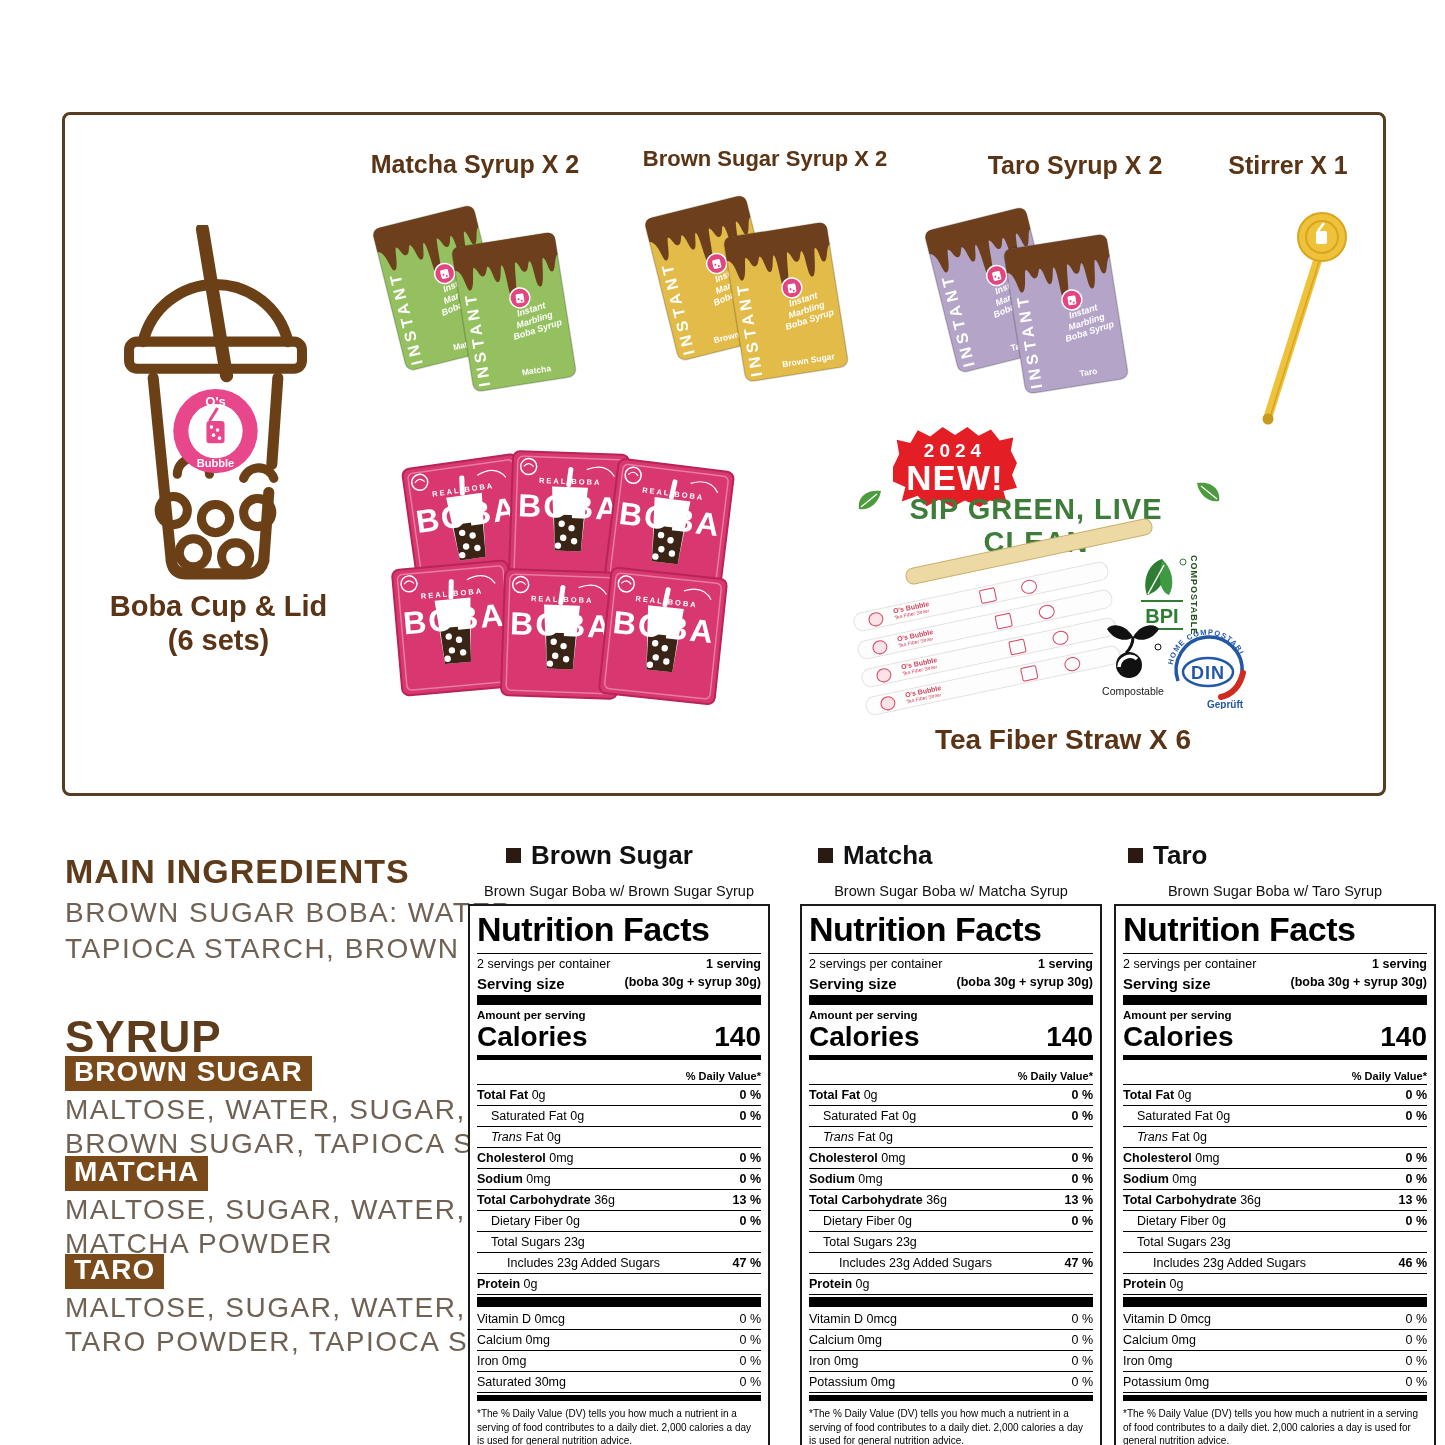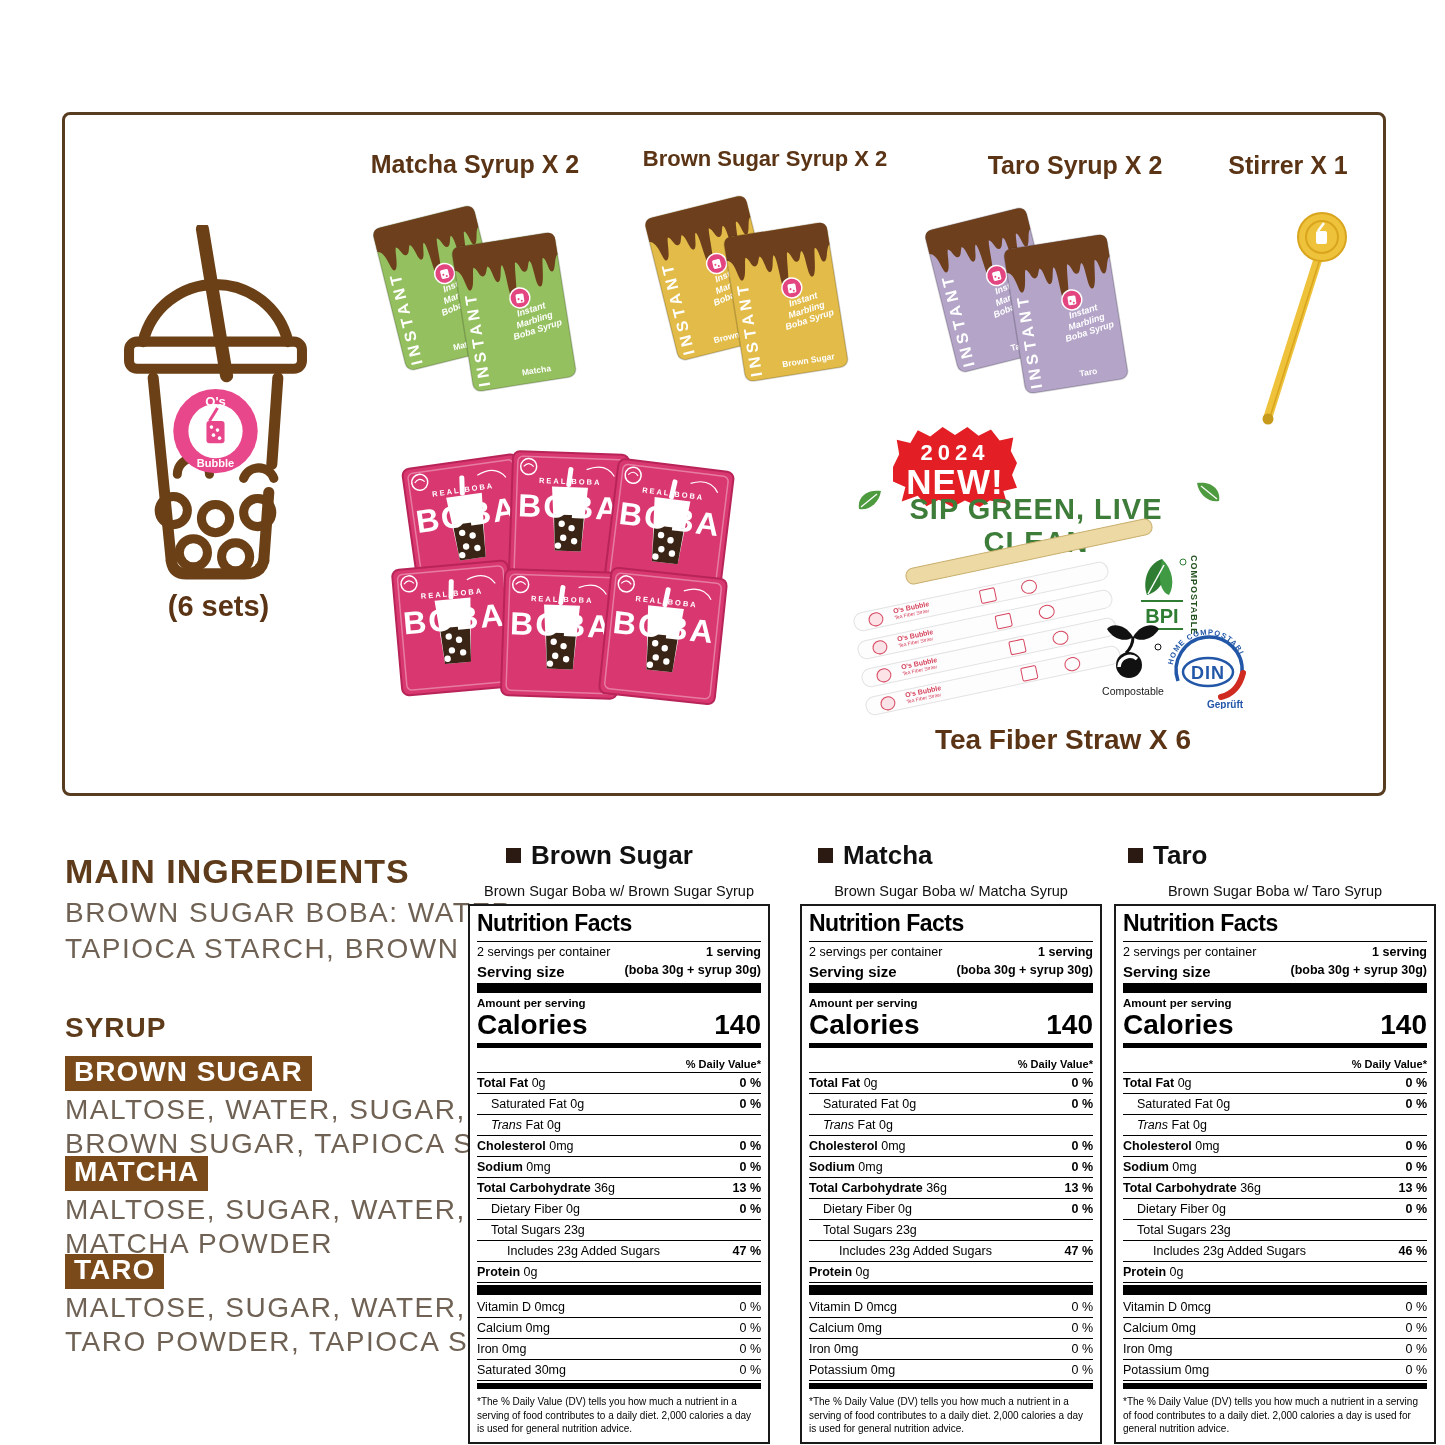--- a/index.html
+++ b/index.html
@@ -21,21 +21,21 @@
 
   
   .bpacket{position:absolute;width:120px;height:130px;}
   .bpacket svg{position:absolute;left:0;top:0;width:100%;height:100%;}
   .b-real{position:absolute;top:26px;left:0;right:0;text-align:center;color:#fff;font-size:7.5px;letter-spacing:2px;font-weight:700;}
   .b-word{position:absolute;top:38px;left:0;right:0;text-align:center;color:#fff;font-size:32px;font-weight:800;letter-spacing:2px;}
 
   
   .new-badge{position:absolute;left:890px;top:424px;width:124px;height:80px;background:#e31e24;color:#fff;text-align:center;
     clip-path:polygon(0% 50%,5% 34%,3% 16%,14% 20%,20% 4%,30% 12%,40% 0%,50% 10%,60% 0%,69% 11%,79% 3%,86% 17%,97% 13%,95% 30%,100% 45%,96% 60%,100% 76%,89% 80%,92% 96%,78% 92%,70% 100%,58% 92%,48% 100%,37% 91%,27% 99%,20% 86%,7% 93%,10% 75%,0% 68%);}
-  .new-badge .y{font-size:22px;letter-spacing:5px;font-weight:700;margin-top:13px;}
+  .new-badge .y{font-size:19px;letter-spacing:5px;font-weight:700;margin-top:13px;}
   .new-badge .n{font-size:35px;font-weight:800;line-height:32px;letter-spacing:1px;}
 
   .tagline{position:absolute;left:858px;top:490px;width:350px;text-align:center;font-size:29px;font-weight:800;color:#3e7c39;letter-spacing:1px;}
 
   
   .straw-naked{position:absolute;height:15px;background:#ecd9a4;border:1px solid #c9af6d;border-radius:8px;}
   .straw-wrap{position:absolute;height:17px;background:#fdfdfd;border:1px solid #e3e3e3;border-radius:9px;}
   .sw-brand{position:absolute;left:40px;top:1px;color:#d6455e;font-size:7px;font-weight:800;line-height:7px;white-space:nowrap;}
   .sw-sub{position:absolute;left:40px;top:9px;color:#d6455e;font-size:5px;line-height:5px;white-space:nowrap;}
   .sw-stamp{position:absolute;top:2px;width:14px;height:12px;border:1.5px solid #d6455e;border-radius:2px;}
@@ -50,21 +50,21 @@
   .ing-line{position:absolute;left:65px;font-size:28px;color:#6f6254;letter-spacing:1.5px;white-space:nowrap;}
   .ing-badge{position:absolute;left:65px;background:#7a4a1a;color:#fff;font-size:28px;font-weight:700;padding:0 9px 3px 9px;letter-spacing:1px;}
 
   
   .nf-col{position:absolute;top:840px;}
   .nf-head{display:flex;align-items:center;gap:10px;font-size:26px;font-weight:700;color:#111;}
   .o1{margin-left:38px;} .o2{margin-left:18px;} .o3{margin-left:14px;}
   .nf-sq{width:15px;height:15px;background:#2b1a12;flex:0 0 auto;}
   .nf-sub{text-align:center;font-size:14.5px;color:#111;margin:12px 0 5px 0;}
   .nf-box{border:2px solid #1a1a1a;background:#fff;padding:4px 7px 6px 7px;}
-  .nf-title{font-size:23px;font-weight:800;letter-spacing:-0.5px;color:#000;border-bottom:1px solid #000;padding-bottom:4px;}
+  .nf-title{font-size:34px;font-weight:800;letter-spacing:-0.5px;color:#000;border-bottom:1px solid #000;padding-bottom:4px;}
   .nf-srow{display:flex;justify-content:space-between;font-size:12.5px;padding:3px 0 1px 0;color:#000;}
   .nf-bar{height:10px;background:#000;margin:2px 0;}
   .nf-bar.mid{height:5px;}
   .nf-bar.thin{height:6px;}
   .nf-amount{font-size:11.5px;font-weight:800;padding-top:2px;color:#000;}
   .nf-cal{display:flex;justify-content:space-between;align-items:flex-end;font-weight:800;font-size:28px;line-height:32px;color:#000;}
   .nf-dv{text-align:right;font-size:11px;font-weight:700;border-bottom:1px solid #000;padding:2px 0;color:#000;margin-top:8px;}
   .nf-row{display:flex;justify-content:space-between;font-size:12.5px;line-height:14px;padding:3px 0;border-bottom:1px solid #000;color:#000;}
   .nf-row .nf-left b{font-weight:800;}
   .nf-row .nf-left i{font-style:italic;}
@@ -145,20 +145,21 @@
         <path d="M104,195 L112,182" stroke="#e8478b" stroke-width="3" fill="none"></path>
         <circle cx="106" cy="201" r="1.8" fill="#fff"></circle>
           <circle cx="112" cy="204" r="1.8" fill="#fff"></circle>
         <circle cx="108" cy="209" r="1.8" fill="#fff"></circle>
           <circle cx="114" cy="212" r="1.8" fill="#fff"></circle>
         <text x="110" y="180" text-anchor="middle" font-size="13" font-weight="bold" fill="#fff">O's</text>
         <text x="110" y="241" text-anchor="middle" font-size="11" font-weight="bold" fill="#fff">Bubble</text>
       </g>
     </svg>
     <div class="group-label" style="left:16px;top:474px;width:275px;font-size:29px;">
+      <div>Boba Cup &amp; Lid</div>
       <div>(6 sets)</div>
     </div>
 
     <div class="abs" style="left:321px;top:98px;width:210px;height:200px;--pbody:#95c05f;">
       <div class="packet" style="left:0;top:0;transform:rotate(-14deg);">
         <svg viewBox="0 0 108 150">
             <use href="#sym-packet"></use>
           </svg>
         <span class="p-instant">INSTANT</span>
         <span class="p-lines"><span>Instant</span><br><span>Marbling</span><br><span>Boba Syrup</span></span>
@@ -349,21 +350,21 @@
       <text x="64" y="99" text-anchor="middle" font-size="10" font-weight="700" fill="#2257a8">Geprüft</text>
     </svg>
 
     <div class="group-label" style="left:843px;top:608px;width:310px;">Tea Fiber Straw X 6</div>
   </div>
 
   <div class="ing-title" style="top:852px;">MAIN INGREDIENTS</div>
   <div class="ing-line" style="top:897px;">BROWN SUGAR BOBA: WATER,</div>
   <div class="ing-line" style="top:933px;">TAPIOCA STARCH, BROWN SUGAR</div>
 
-  <div class="ing-title" style="top:1012px;font-size:28px;">SYRUP</div>
+  <div class="ing-title" style="top:1012px;font-size:44px;">SYRUP</div>
 
   <div class="ing-badge" style="top:1056px;">BROWN SUGAR</div>
   <div class="ing-line" style="top:1094px;">MALTOSE, WATER, SUGAR,</div>
   <div class="ing-line" style="top:1128px;">BROWN SUGAR, TAPIOCA STARCH</div>
 
   <div class="ing-badge" style="top:1156px;">MATCHA</div>
   <div class="ing-line" style="top:1194px;">MALTOSE, SUGAR, WATER,</div>
   <div class="ing-line" style="top:1228px;">MATCHA POWDER</div>
 
   <div class="ing-badge" style="top:1254px;">TARO</div>

